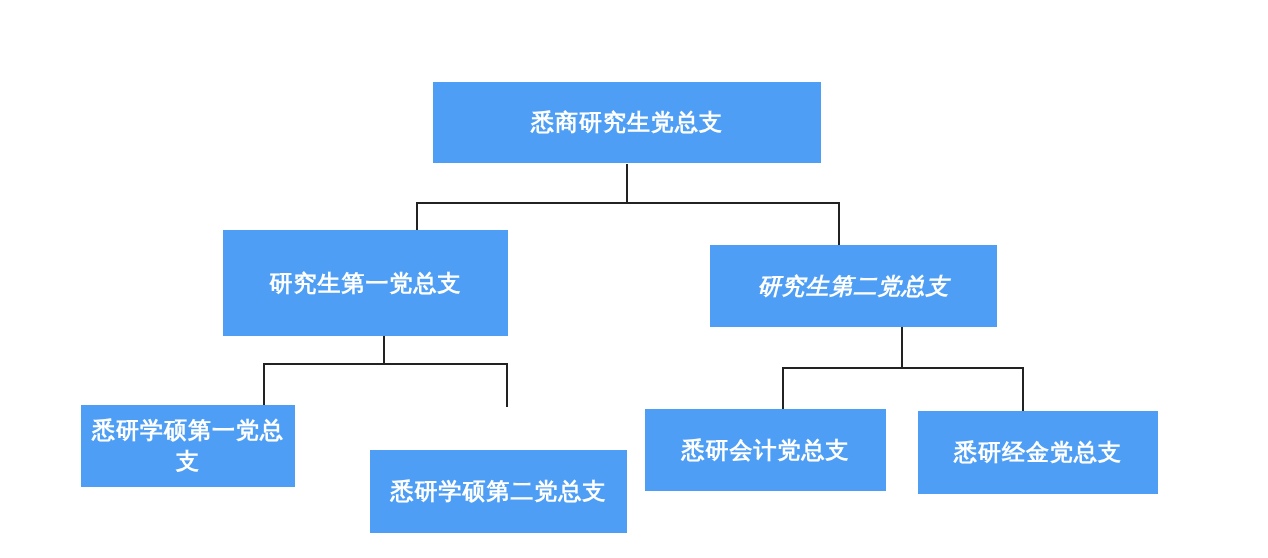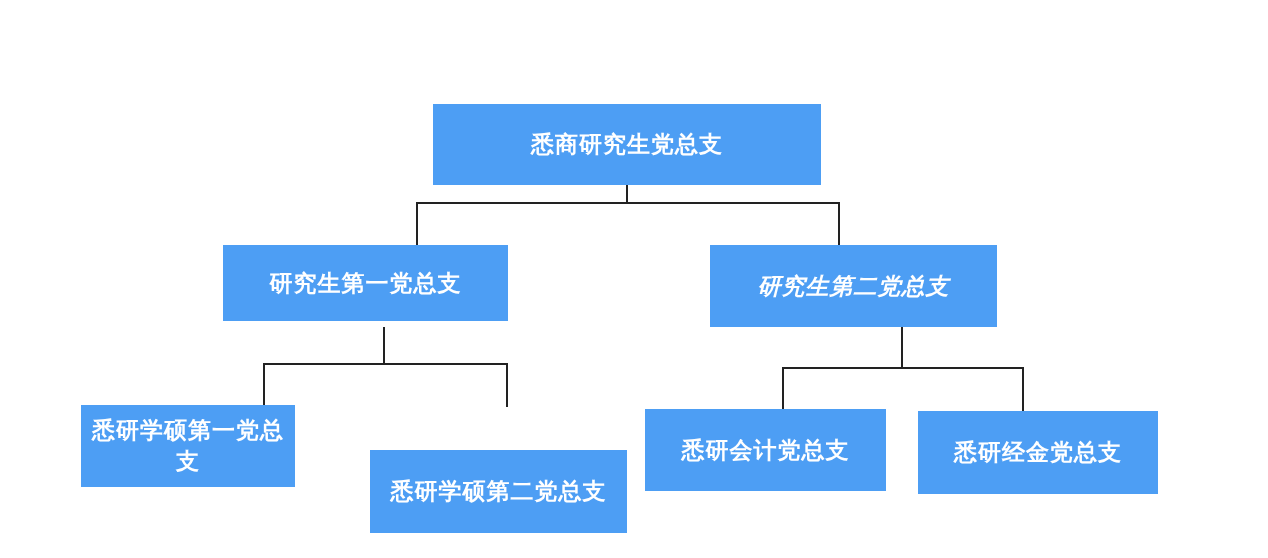--- a/index.html
+++ b/index.html
@@ -46,25 +46,25 @@
   <div class="line" style="left:383px; top:327px; width:2px;  height:38px;"></div>
   <div class="line" style="left:263px; top:363px; width:245px; height:2px;"></div>
   <div class="line" style="left:263px; top:363px; width:2px;  height:43px;"></div>
   <div class="line" style="left:506px; top:363px; width:2px;  height:44px;"></div>
 
   <div class="line" style="left:901px; top:327px; width:2px;  height:42px;"></div>
   <div class="line" style="left:782px; top:367px; width:242px; height:2px;"></div>
   <div class="line" style="left:782px; top:367px; width:2px;  height:43px;"></div>
   <div class="line" style="left:1022px; top:367px; width:2px; height:45px;"></div>
 
-  <div class="node" style="left:433px; top:82px; width:388px; height:81px;margin-top:22px;">
+  <div class="node" style="left:433px; top:82px; width:388px; height:81px;">
     <span>悉商研究生党总支</span>
   </div>
 
-  <div class="node" style="left:223px; top:245px; width:285px; height:76px;">
+  <div class="node" style="left:223px; top:230px; width:285px; height:106px;">
     <span>研究生第一党总支</span>
   </div>
 
   <div class="node" style="left:710px; top:245px; width:287px; height:82px;font-style:italic;">
     <span>研究生第二党总支</span>
   </div>
 
   <div class="node" style="left:81px; top:405px; width:214px; height:82px;">
     <span>悉研学硕第一党总支</span>
   </div>

